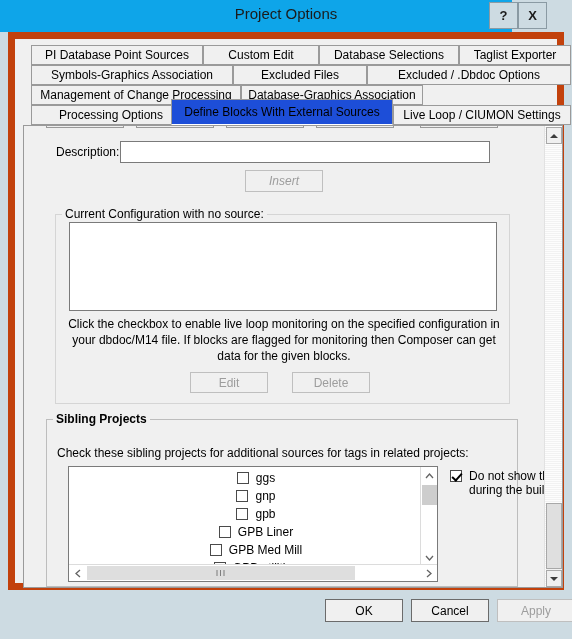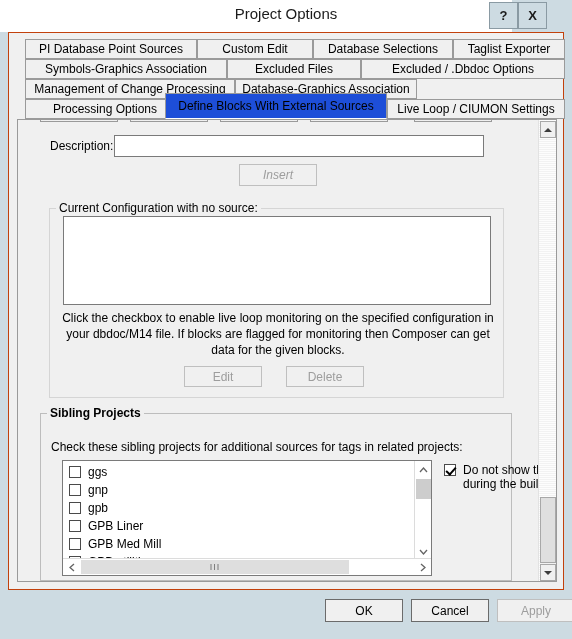--- a/index.html
+++ b/index.html
@@ -15,21 +15,21 @@
     color: #000;
     overflow: hidden;
     position: relative;
   }
 
   
   #titlebar {
     position: absolute;
     left: 0; top: 0;
     width: 512px; height: 32px;
-    background: #ffffff;
+    background: #0ea5e9;
   }
   #title-text {
     position: absolute;
     left: 0; top: 5px;
     width: 572px;
     text-align: center;
     font-size: 15px;
     color: #1b1b1b;
     font-family: "Liberation Sans", sans-serif;
   }
@@ -50,21 +50,21 @@
   }
   #help-btn { left: 489px; }
   #close-btn { left: 518px; }
 
   
   #client {
     position: absolute;
     left: 8px; top: 32px;
     width: 556px; height: 558px;
     background: #f0f0f0;
-    border: 1px solid #c2410c;
+    border: 7px solid #c2410c;
     box-sizing: border-box;
   }
 
   
   #tabstrip {
     position: absolute;
     left: 8px; top: 6px;
     width: 540px; height: 80px;
   }
   .tab {
@@ -191,20 +191,21 @@
   }
   .sib-row {
     position: relative;
     height: 18px;
     display: flex;
     align-items: center;
     padding-left: 6px;
     font-size: 12px;
     color: #000;
     cursor: default;
+    justify-content: center;
   }
   .cb {
     width: 12px; height: 12px;
     background: #fff;
     border: 1px solid #4a4a4a;
     box-sizing: border-box;
     margin-right: 7px;
     flex: none;
     position: relative;
   }

